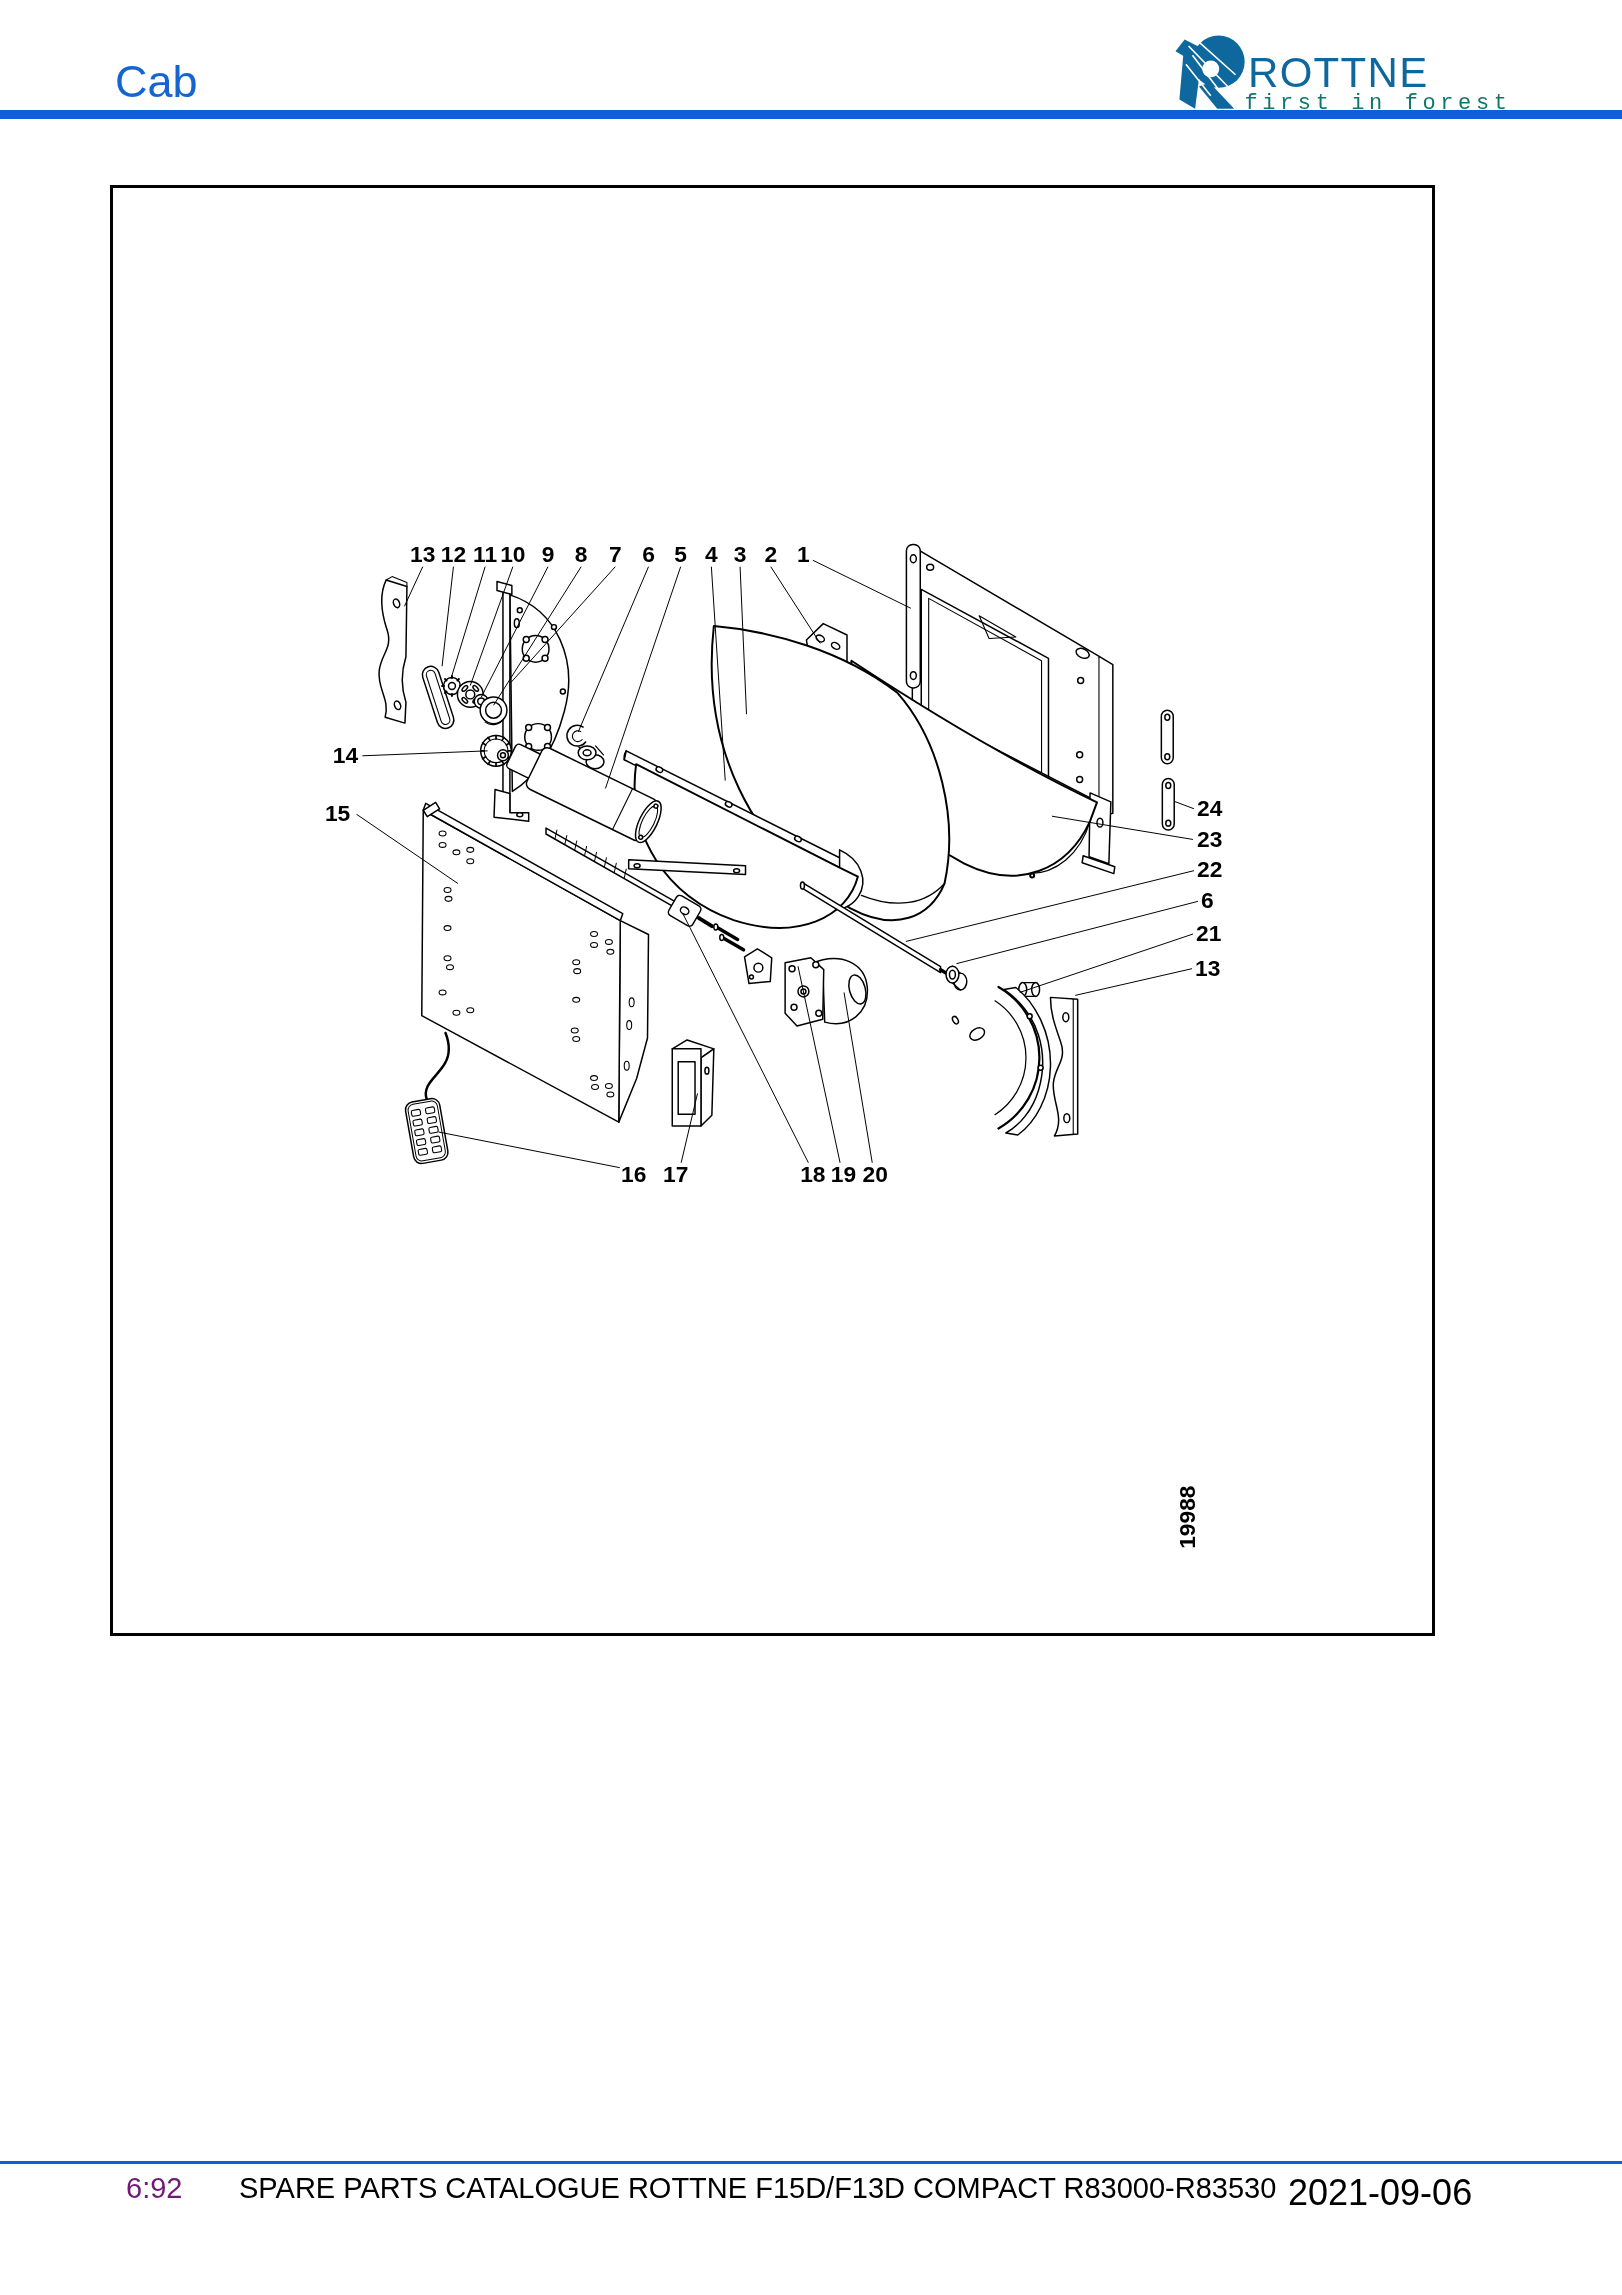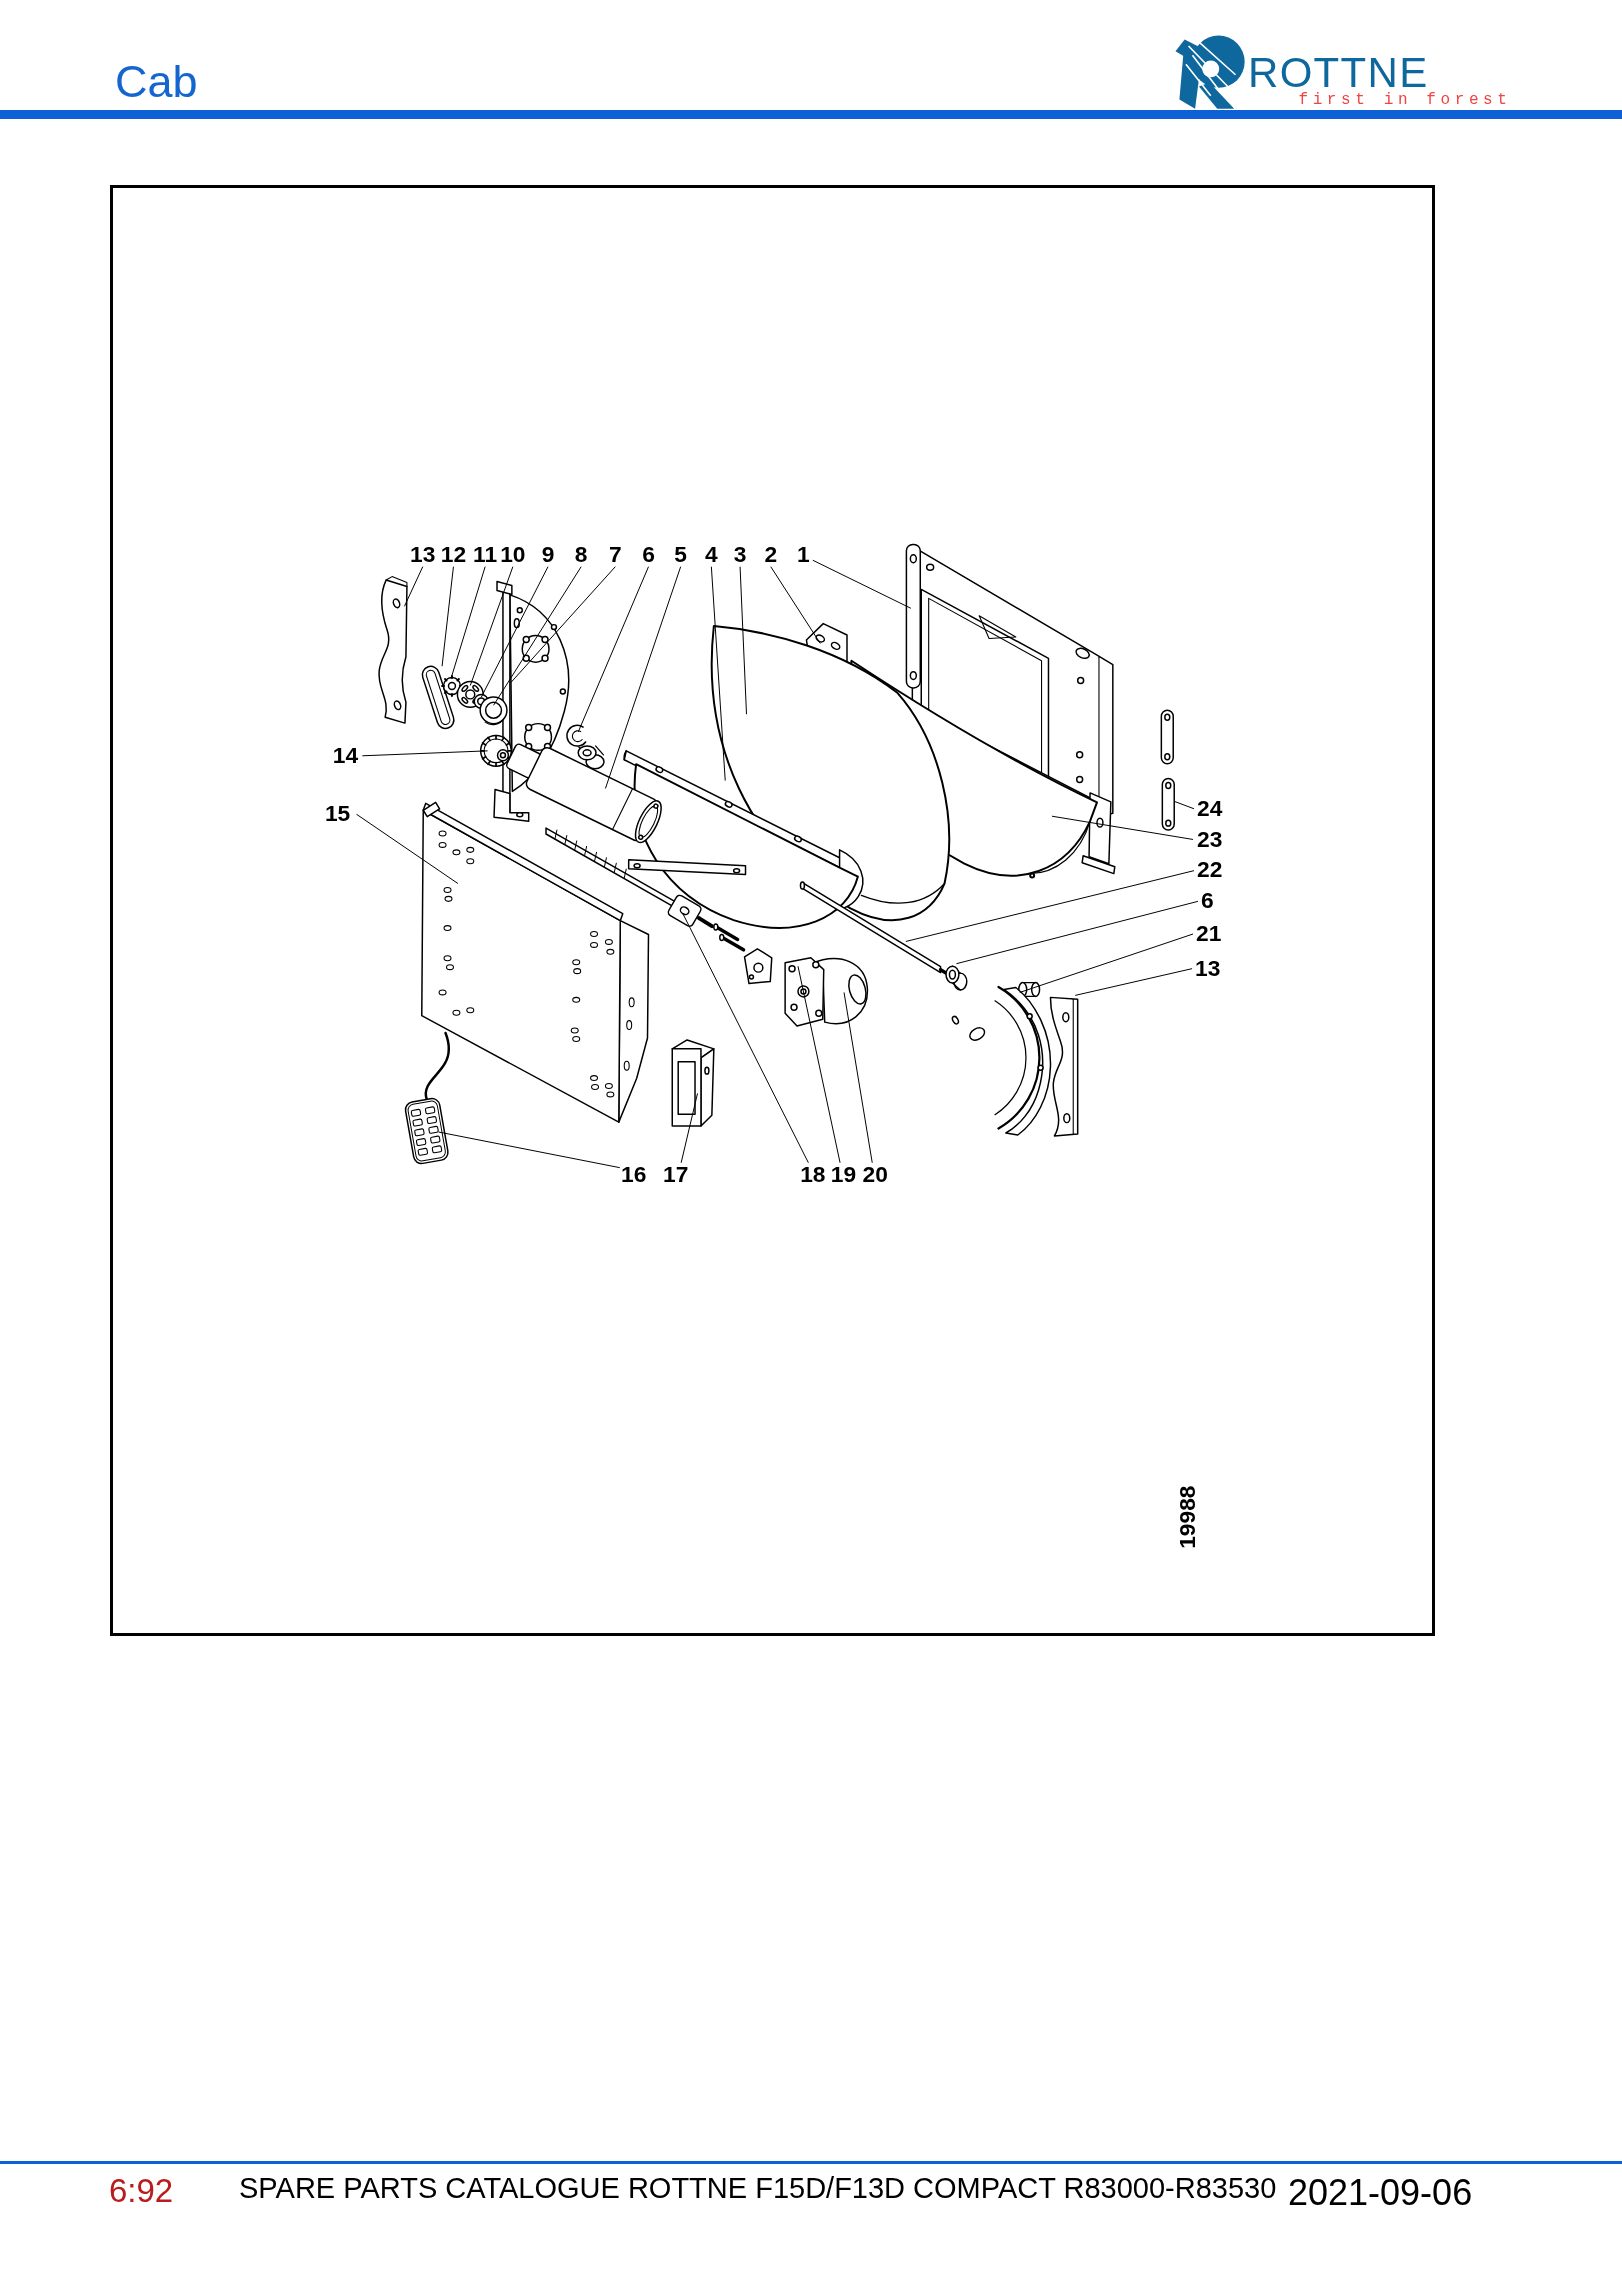--- a/index.html
+++ b/index.html
@@ -5,29 +5,29 @@
   html,body{margin:0;padding:0;background:#ffffff;}
   #page{position:relative;width:1622px;height:2295px;background:#fff;
         font-family:"Liberation Sans", sans-serif;overflow:hidden;}
   
   #cab-title{position:absolute;left:115px;top:58px;font-size:45px;line-height:48px;
              color:#1565d0;font-weight:400;}
   #top-rule{position:absolute;left:0;top:110px;width:100%;height:9.2px;background:#0d60d6;}
   #logo{position:absolute;left:1171px;top:33px;width:347px;height:77px;}
   #logo-brand{position:absolute;left:77px;top:15.7px;font-size:42px;font-weight:400;
               letter-spacing:1.3px;color:#0e679d;text-align:right;}
-  #logo-tagline{position:absolute;right:6.5px;top:58px;font-size:16px;letter-spacing:4.6px;
-                color:#ef4444;font-family:"Liberation Mono", monospace;}
+  #logo-tagline{position:absolute;right:6.5px;top:58px;font-size:22px;letter-spacing:4.6px;
+                color:#0f766e;font-family:"Liberation Mono", monospace;}
   
   #frame{position:absolute;left:110px;top:185px;width:1325px;height:1451px;
          border:3.3px solid #000;box-sizing:border-box;background:#fff;}
   #frame svg{position:absolute;left:0;top:0;width:100%;height:100%;}
   
   #bottom-rule{position:absolute;left:0;top:2161px;width:100%;height:3.3px;background:#0d60d6;}
-  #footer-pageref{position:absolute;left:109px;top:2172px;font-size:33px;color:#b91c1c;}
+  #footer-pageref{position:absolute;left:126px;top:2172px;font-size:29px;color:#701a75;}
   #footer-title{position:absolute;left:239px;top:2172px;font-size:29px;color:#000;}
   #footer-date{position:absolute;left:1288px;top:2172px;font-size:36px;color:#000;}
   text.callout{font-family:"Liberation Sans",sans-serif;font-size:46px;font-weight:700;fill:#000;}
   #figure-number{font-family:"Liberation Sans",sans-serif;font-size:46px;font-weight:700;fill:#000;}
 </style>
 </head>
 <body>
 
 <div id="page">
 

